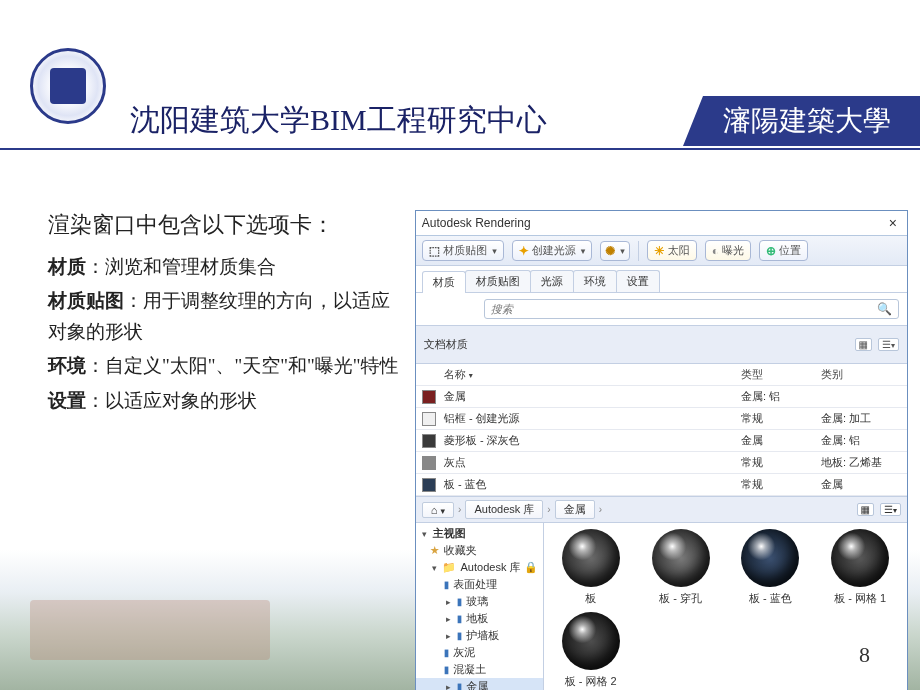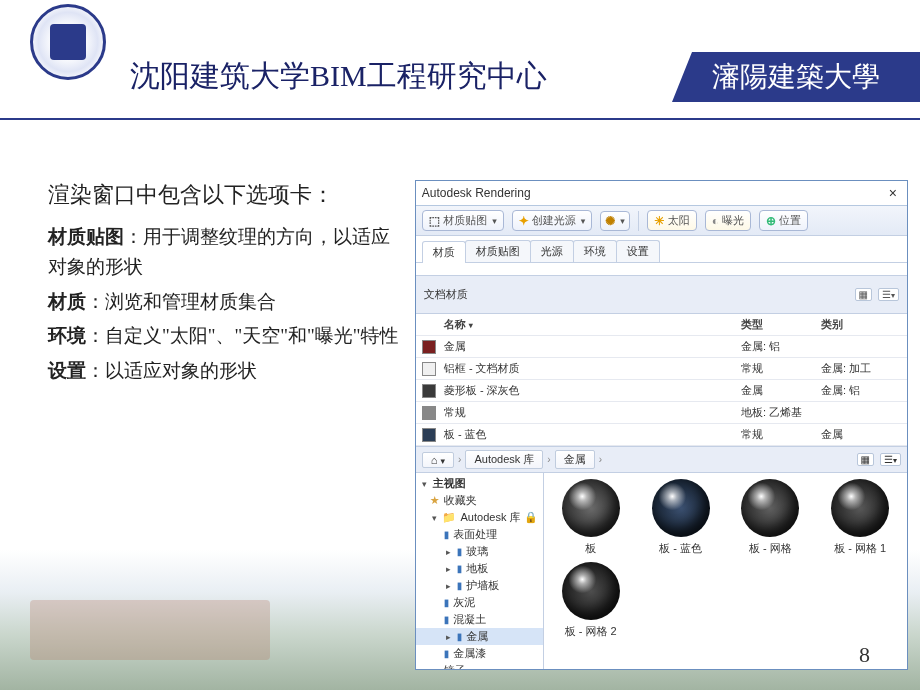--- a/index.html
+++ b/index.html
@@ -1,22 +1,22 @@
 <!DOCTYPE html>
 <html><head>
 <meta charset="utf-8">
 <style>
   * { box-sizing: border-box; margin: 0; padding: 0; }
   body { width: 920px; height: 690px; font-family: "Microsoft YaHei", SimSun, sans-serif; background: #fff; position: relative; overflow: hidden; }
   
-  .slide-header { position: relative; height: 120px; border-bottom: 2px solid #2b3a8a; }
+  .slide-header { position: relative; height: 106px; border-bottom: 2px solid #2b3a8a; margin-top: 44px; }
   .logo { position: absolute; left: 30px; top: 4px; width: 76px; height: 76px; border: 3px solid #2b3a8a; border-radius: 50%; background: radial-gradient(circle,#fff 30%,#dfe4f5 60%,#fff 80%); display:flex; align-items:center; justify-content:center; color:#2b3a8a; font-size:8px; }
   .logo .inner { width: 36px; height: 36px; background:#2b3a8a; border-radius:4px; }
   .title { position: absolute; left: 130px; top: 56px; font-size: 30px; color: #1a2266; font-family: SimSun, serif; }
-  .brand-banner { position: absolute; right: 0; top: 52px; background:#2b3a8a; color:#fff; font-family: STXingkai, KaiTi, serif; font-size: 28px; padding: 6px 40px 6px 40px; clip-path: polygon(20px 0,100% 0,100% 100%,0 100%); }
+  .brand-banner { position: absolute; right: 0; top: 52px; background:#2b3a8a; color:#fff; font-family: STXingkai, KaiTi, serif; font-size: 28px; padding: 6px 29px 6px 40px; clip-path: polygon(20px 0,100% 0,100% 100%,0 100%); }
   
   .body-wrap { display:flex; padding: 60px 12px 0 48px; }
   .left-col { width: 380px; padding-right: 10px; }
   .intro { font-size: 22px; color:#222; font-family: SimSun, serif; margin-bottom: 12px; }
   .desc-line { font-size: 19px; color:#222; font-family: SimSun, serif; line-height: 1.6; margin-bottom: 4px; }
   .desc-line b { font-weight: bold; }
   
   .app-window { width: 520px; height: 490px; border:1px solid #6b8fbf; background:#fdfdfd; font-size:12px; color:#333; display:flex; flex-direction:column; font-family: SimSun, "Microsoft YaHei", sans-serif; margin-left:6px; }
   .win-title { background:#fff; border-bottom:1px solid #b5c8e0; padding:4px 6px; display:flex; justify-content:space-between; align-items:center; font-size:12px; }
   .win-title .close { font-size:14px; padding:0 4px; cursor:default; }
@@ -37,21 +37,21 @@
   .search-box { flex:1; display:flex; align-items:center; border:1px solid #b8c6da; border-radius:3px; padding:2px 6px; background:#fff; }
   .search-box input { flex:1; border:none; outline:none; font-style:italic; color:#999; font-size:11px; background:transparent; font-family:inherit; }
   .mag { color:#888; font-size:12px; }
   
   .section-hdr { background:#e8edf7; border-top:1px solid #c3cfe3; border-bottom:1px solid #c3cfe3; padding:11px 8px; font-size:11px; display:flex; justify-content:space-between; align-items:center; }
   .section-hdr .r-icons { display:flex; gap:6px; color:#555; }
   .small-ic { border:1px solid #b8c6da; border-radius:2px; padding:0 3px; font-size:10px; background:#fff; }
   
   .mat-table { width:100%; background:#fff; }
   .mat-table .hdr, .mat-table .row { display:grid; grid-template-columns: 22px 1fr 80px 80px; align-items:center; border-bottom:1px solid #e6e9f0; padding:3px 6px; font-size:11px; }
-  .mat-table .hdr { color:#444;font-weight:bold; }
+  .mat-table .hdr { color:#444; }
   .mat-table .hdr .sort { font-size:8px; margin-left:3px; }
   .swatch { width:14px; height:14px; background:#555; border:1px solid #888; }
   .swatch.red { background:#7a2020; }
   .swatch.white { background:#f0f0f0; }
   .swatch.ddark { background:#3a3a3a; }
   .swatch.gray { background:#888; }
   .swatch.blue { background:#2b3d55; }
   
   .lib-path-bar { background:#e8edf7; border-top:1px solid #c3cfe3; border-bottom:1px solid #c3cfe3; padding:3px 6px; display:flex; align-items:center; gap:4px; font-size:11px; }
   .crumb { background:linear-gradient(#fff,#f3f5fb); border:1px solid #c0ccde; padding:1px 8px; border-radius:2px; position:relative; }
@@ -85,22 +85,22 @@
   <div class="logo">
       <div class="inner"></div>
     </div>
   <div class="title">沈阳建筑大学BIM工程研究中心</div>
   <div class="brand-banner">瀋陽建築大學</div>
 </div>
 
 <div class="body-wrap">
   <div class="left-col">
     <div class="intro">渲染窗口中包含以下选项卡：</div>
+    <div class="desc-line"><b>材质</b><span>：浏览和管理材质集合</span></div>
     <div class="desc-line"><b>材质贴图</b><span>：用于调整纹理的方向，以适应对象的形状</span></div>
-    <div class="desc-line"><b>材质</b><span>：浏览和管理材质集合</span></div>
     <div class="desc-line"><b>环境</b><span>：自定义"太阳"、"天空"和"曝光"特性</span></div>
     <div class="desc-line"><b>设置</b><span>：以适应对象的形状</span></div>
   </div>
 
   <div class="app-window">
     <div class="win-title">
       <span>Autodesk Rendering</span>
       <span class="close">×</span>
     </div>
 
@@ -137,20 +137,24 @@
     <div class="tabs-row">
       <div class="tab active">材质</div>
       <div class="tab">材质贴图</div>
       <div class="tab">光源</div>
       <div class="tab">环境</div>
       <div class="tab">设置</div>
     </div>
 
     <div class="search-row">
       <div style="width:60px;"></div>
+      <div class="search-box">
+        <input placeholder="搜索" style="">
+        <span class="mag">🔍</span>
+      </div>
     </div>
 
     <div class="section-hdr">
       <span>文档材质</span>
       <div class="r-icons">
         <span class="small-ic">▦</span>
         <span class="small-ic">☰<span style="font-size:8px;">▾</span></span>
       </div>
     </div>
 
@@ -161,32 +165,33 @@
         <span>类型</span>
         <span>类别</span>
       </div>
       <div class="row">
           <span class="swatch red"></span>
           <span>金属</span>
           <span>金属: 铝</span>
         </div>
       <div class="row">
           <span class="swatch white"></span>
-          <span>铝框 - 文档材质</span>
+          <span>铝框 - 创建光源</span>
           <span>常规</span>
           <span>金属: 加工</span>
         </div>
       <div class="row">
           <span class="swatch ddark"></span>
           <span>菱形板 - 深灰色</span>
           <span>金属</span>
           <span>金属: 铝</span>
         </div>
       <div class="row">
           <span class="swatch gray"></span>
+          <span>灰点</span>
           <span>常规</span>
           <span>地板: 乙烯基</span>
         </div>
       <div class="row">
           <span class="swatch blue"></span>
           <span>板 - 蓝色</span>
           <span>常规</span>
           <span>金属</span>
         </div>
     </div>
@@ -262,28 +267,28 @@
 
       </div>
 
       <div class="thumbs">
         <div class="thumb-grid" id="thumb-grid">
             <div class="th-cell">
               <div class="sphere" style="--c1: #6a6a6a; --c2: #2e2e2e;"></div>
               <div>板</div>
             </div>
             <div class="th-cell">
+              <div class="sphere" style="--c1: #7a7a7a; --c2: #333;"></div>
+              <div>板 - 穿孔</div>
+            </div>
+            <div class="th-cell">
               <div class="sphere" style="--c1: #3b5070; --c2: #15202e;"></div>
               <div>板 - 蓝色</div>
             </div>
             <div class="th-cell">
-              <div class="sphere" style="--c1: #606060; --c2: #262626;"></div>
-              <div>板 - 网格</div>
-            </div>
-            <div class="th-cell">
               <div class="sphere" style="--c1: #585858; --c2: #222;"></div>
               <div>板 - 网格 1</div>
             </div>
             <div class="th-cell">
               <div class="sphere" style="--c1: #4e4e4e; --c2: #1c1c1c;"></div>
               <div>板 - 网格 2</div>
             </div>
           </div>
       </div>
     </div>

